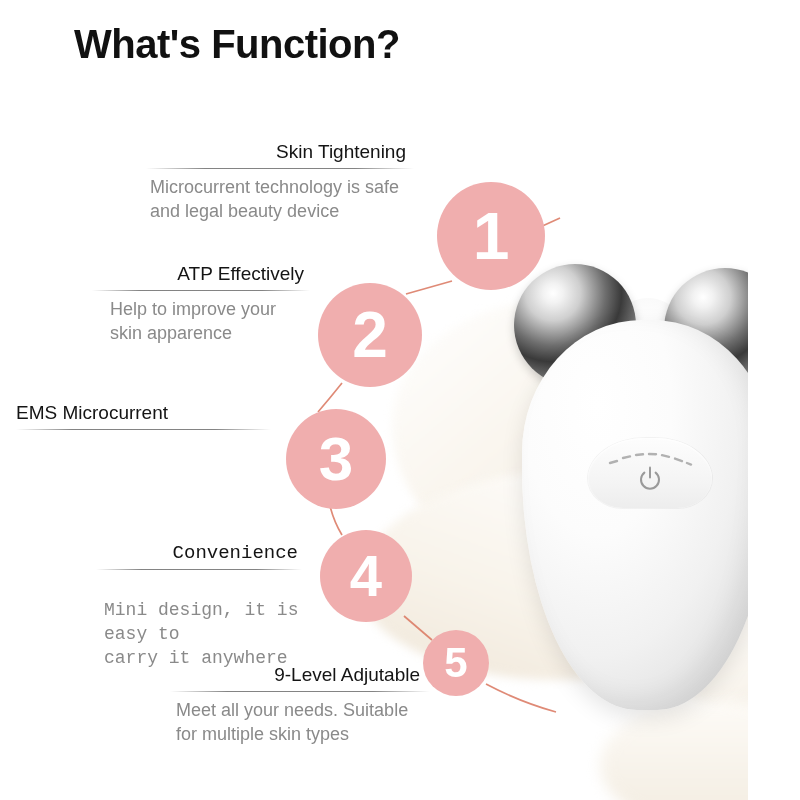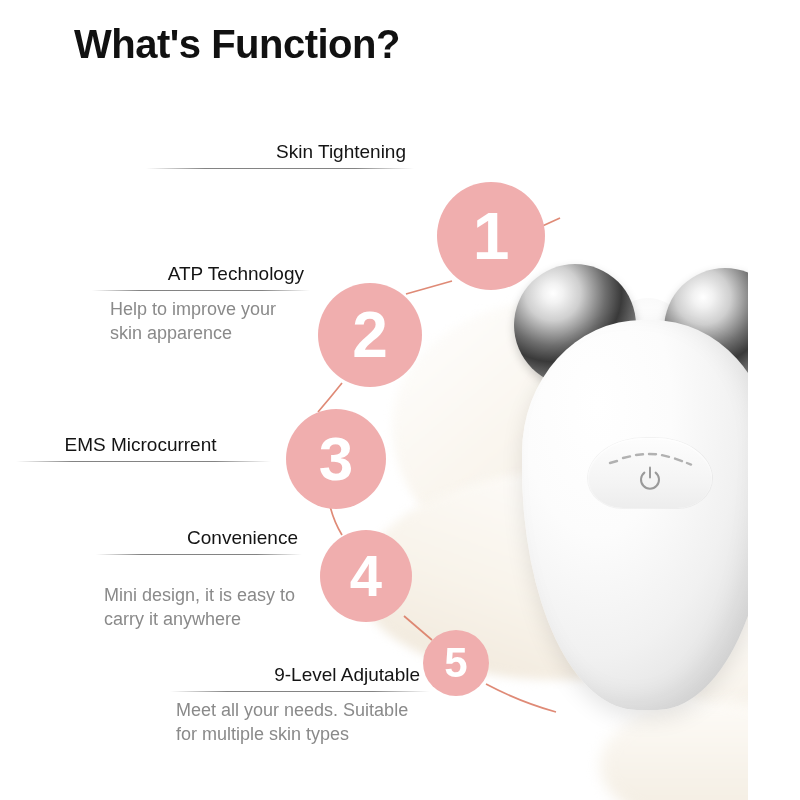--- a/index.html
+++ b/index.html
@@ -88,24 +88,24 @@
 
   #f1 { left: 146px; top: 142px; width: 268px; }
   #f1 .feature-heading { text-align: right; padding-right: 8px; }
   #f1 .feature-body    { padding-left: 4px; }
 
   #f2 { left: 92px; top: 264px; width: 218px; }
   #f2 .feature-heading { text-align: right; padding-right: 6px; }
   #f2 .feature-body    { padding-left: 18px; }
 
   #f3 { left: 16px; top: 403px; width: 255px; }
-  #f3 .feature-heading { text-align: center; padding-right: 6px; margin-top: 32px; }
+  #f3 .feature-heading { text-align: left; padding-right: 6px; }
   #f3 .feature-body    { padding-left: 2px; }
 
-  #f4 { left: 96px; top: 528px; width: 206px; }
+  #f4 { left: 96px; top: 543px; width: 206px; font-family: Liberation Mono, monospace; }
   #f4 .feature-heading { text-align: right; padding-right: 4px; }
   #f4 .feature-body    { padding-left: 8px; margin-top: 28px; }
 
   #f5 { left: 170px; top: 665px; width: 260px; }
   #f5 .feature-heading { text-align: right; padding-right: 10px; }
   #f5 .feature-body    { padding-left: 6px; }
 
   
   #chain {
     position: absolute;
@@ -222,24 +222,26 @@
 
   <div class="step-circle" id="step-1">1</div>
   <div class="step-circle" id="step-2">2</div>
   <div class="step-circle" id="step-3">3</div>
   <div class="step-circle" id="step-4">4</div>
   <div class="step-circle" id="step-5">5</div>
 
   <div class="feature" id="f1">
     <div class="feature-heading">Skin Tightening</div>
     <div class="feature-rule"></div>
+    <div class="feature-body">Microcurrent technology is safe
+and legal beauty device</div>
   </div>
 
   <div class="feature" id="f2">
-    <div class="feature-heading">ATP Technology</div>
+    <div class="feature-heading">ATP Effectively</div>
     <div class="feature-rule"></div>
     <div class="feature-body">Help to improve your
 skin apparence</div>
   </div>
 
   <div class="feature" id="f3">
     <div class="feature-heading">EMS Microcurrent</div>
     <div class="feature-rule"></div>
   </div>
 

